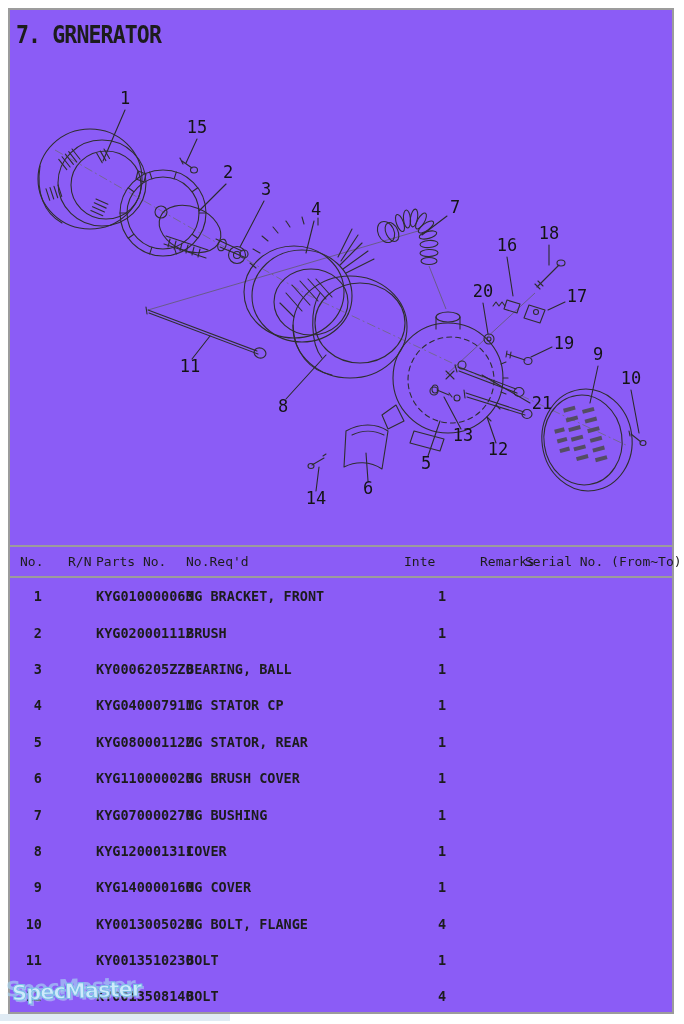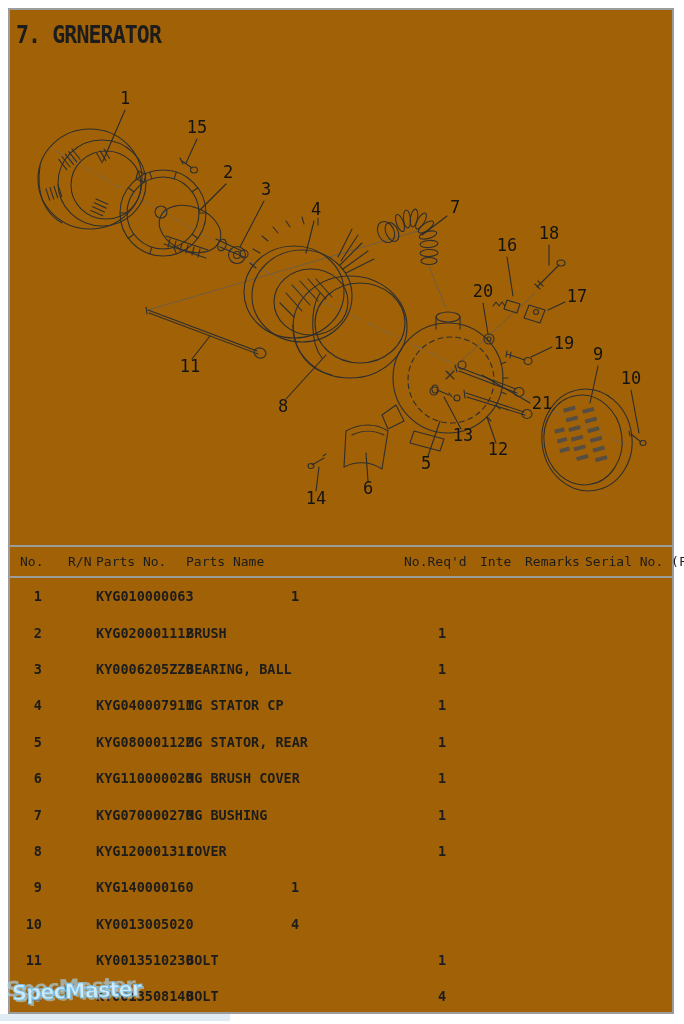--- a/index.html
+++ b/index.html
@@ -3,21 +3,21 @@
 <meta charset="utf-8">
 <style>
   html,body{margin:0;padding:0;}
   body{
     width:684px;height:1024px;position:relative;background:#ffffff;
     font-family:"DejaVu Sans Mono","Liberation Mono",monospace;
     color:#1c1c1c;overflow:hidden;
   }
   .page{
     position:absolute;left:8px;top:8px;width:666px;height:1006px;
-    box-sizing:border-box;border:2px solid #9c9c9c;background:#a16207;
+    box-sizing:border-box;border:2px solid #9c9c9c;background:#8b5cf6;
   }
   .title{
     position:absolute;left:6px;top:10px;margin:0;
     font-size:25px;font-weight:bold;letter-spacing:-1px;white-space:nowrap;
     transform:scaleX(.86);transform-origin:left top;
   }
   svg.diagram{position:absolute;left:0;top:43px;width:662px;height:490px;}
   svg .pt{stroke:#2e2e2e;fill:none;stroke-width:1.1;stroke-linejoin:round;stroke-linecap:round;}
   svg .ld{stroke:#2b2b2b;stroke-width:1.1;stroke-linecap:round;}
   svg .tn{stroke:#5a5a5a;stroke-width:.7;}
@@ -355,32 +355,32 @@
       <text x="416" y="416">5</text>
       <text x="358" y="441">6</text>
       <text x="306" y="451">14</text>
     </g>
   </svg>
 
   <div class="thead">
     <div class="h-left">No.</div>
     <div class="h-left">R/N</div>
     <div class="h-center">Parts No.</div>
-    <div class="h-center">Parts Name</div>
     <div class="h-center">No.Req'd</div>
     <div class="h-center">Inte</div>
     <div class="h-center">Remarks</div>
     <div class="h-center">Serial No. (From~To)</div>
   </div>
 
   <div class="tbody">
     <div class="row">
       <div class="c-no">1</div>
         <div></div>
       <div>KYG010000063</div>
+      <div>MG BRACKET, FRONT</div>
       <div class="c-req">1</div>
     </div>
     <div class="row">
       <div class="c-no">2</div>
         <div></div>
       <div>KYG020001112</div>
       <div>BRUSH</div>
       <div class="c-req">1</div>
     </div>
     <div class="row">
@@ -422,26 +422,28 @@
       <div class="c-no">8</div>
         <div></div>
       <div>KYG120001311</div>
       <div>COVER</div>
       <div class="c-req">1</div>
     </div>
     <div class="row">
       <div class="c-no">9</div>
         <div></div>
       <div>KYG140000160</div>
+      <div>MG COVER</div>
       <div class="c-req">1</div>
     </div>
     <div class="row">
       <div class="c-no">10</div>
         <div></div>
       <div>KY0013005020</div>
+      <div>MG BOLT, FLANGE</div>
       <div class="c-req">4</div>
     </div>
     <div class="row">
       <div class="c-no">11</div>
         <div></div>
       <div>KY0013510230</div>
       <div>BOLT</div>
       <div class="c-req">1</div>
     </div>
     <div class="row">

